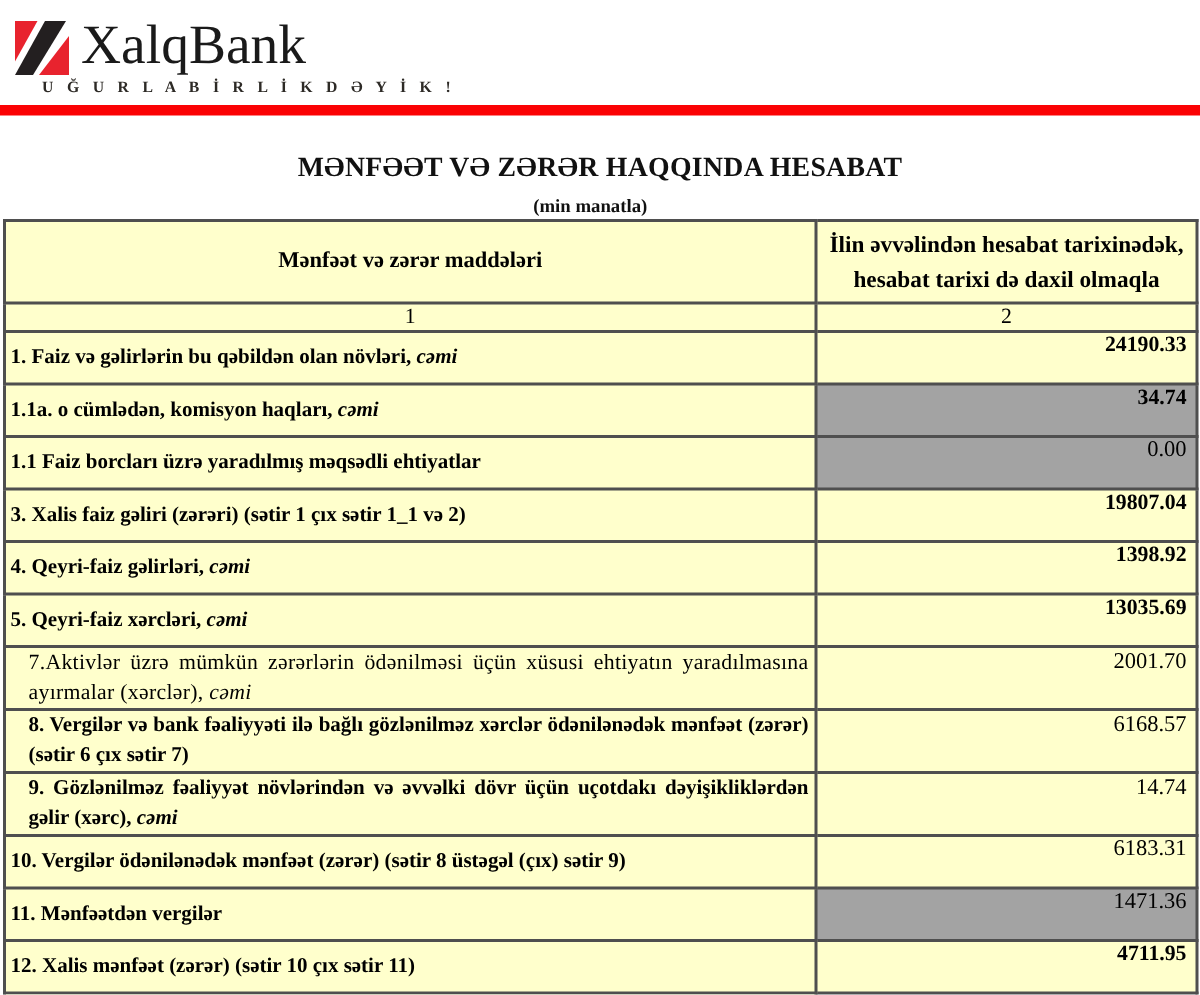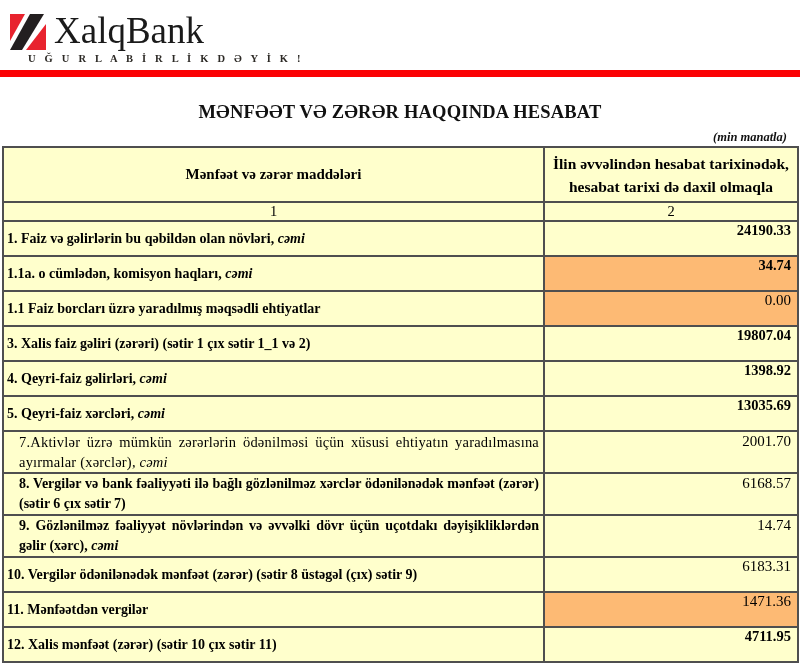--- a/index.html
+++ b/index.html
@@ -26,21 +26,21 @@
     margin:3px 0 0 18px;font-size:10.5px;font-weight:700;
     letter-spacing:3.2px;color:#2d2a26;
   }
   .red-bar{margin-top:6px;height:7px;background:var(--bar-red);}
   
   .title{
     text-align:center;font-weight:700;font-size:18.5px;
     margin-top:25px;letter-spacing:0.2px;color:#111;
   }
   .unit-note{
-    text-align:right;font-style:italic;font-weight:700;font-size:12.5px;
+    text-align:center;font-weight:700;font-size:12.5px;
     padding-right:13px;margin-top:7px;margin-bottom:1px;color:#111;
   }
   
   table{
     width:795px;margin-left:2px;border-collapse:collapse;table-layout:fixed;
   }
   td,th{border:2px solid var(--border);background:var(--yellow);}
   th{font-weight:700;}
   .h-label{font-size:15px;text-align:center;}
   .h-value{font-size:15.5px;text-align:center;line-height:23px;padding:2px 8px;height:55px;}
@@ -52,21 +52,21 @@
   .row.two-line td{height:40px;}
   .row.two-line .lbl{text-align:justify;max-height:40px;overflow:hidden;margin-left:12px;}
   .row td.label.plain{font-weight:400;}
   .row td.label.plain .lbl{font-size:14.5px;letter-spacing:0.2px;}
   .lbl i{font-weight:inherit;}
   .row td.value{
     text-align:right;padding:0 6px 16px 2px;font-size:15px;font-weight:400;
     vertical-align:middle;
   }
   .row td.value.v-bold{font-weight:700;font-size:14.5px;}
-  .row td.value.v-white{background:#fdba74;}
+  .row td.value.v-white{background:#a3a3a3;}
   .row td.value.v-top{vertical-align:top;padding-top:1px;margin-left:37px;}
 </style>
 </head>
 <body>
 
 <div class="brand">
   <div class="brand-line">
     <svg class="logo-icon" viewBox="0 0 36 36" aria-hidden="true">
       <polygon class="logo-red" points="0,0 15,0 0,27"></polygon>
       <polygon class="logo-black" points="20,0 34,0 12,36 0,36"></polygon>

